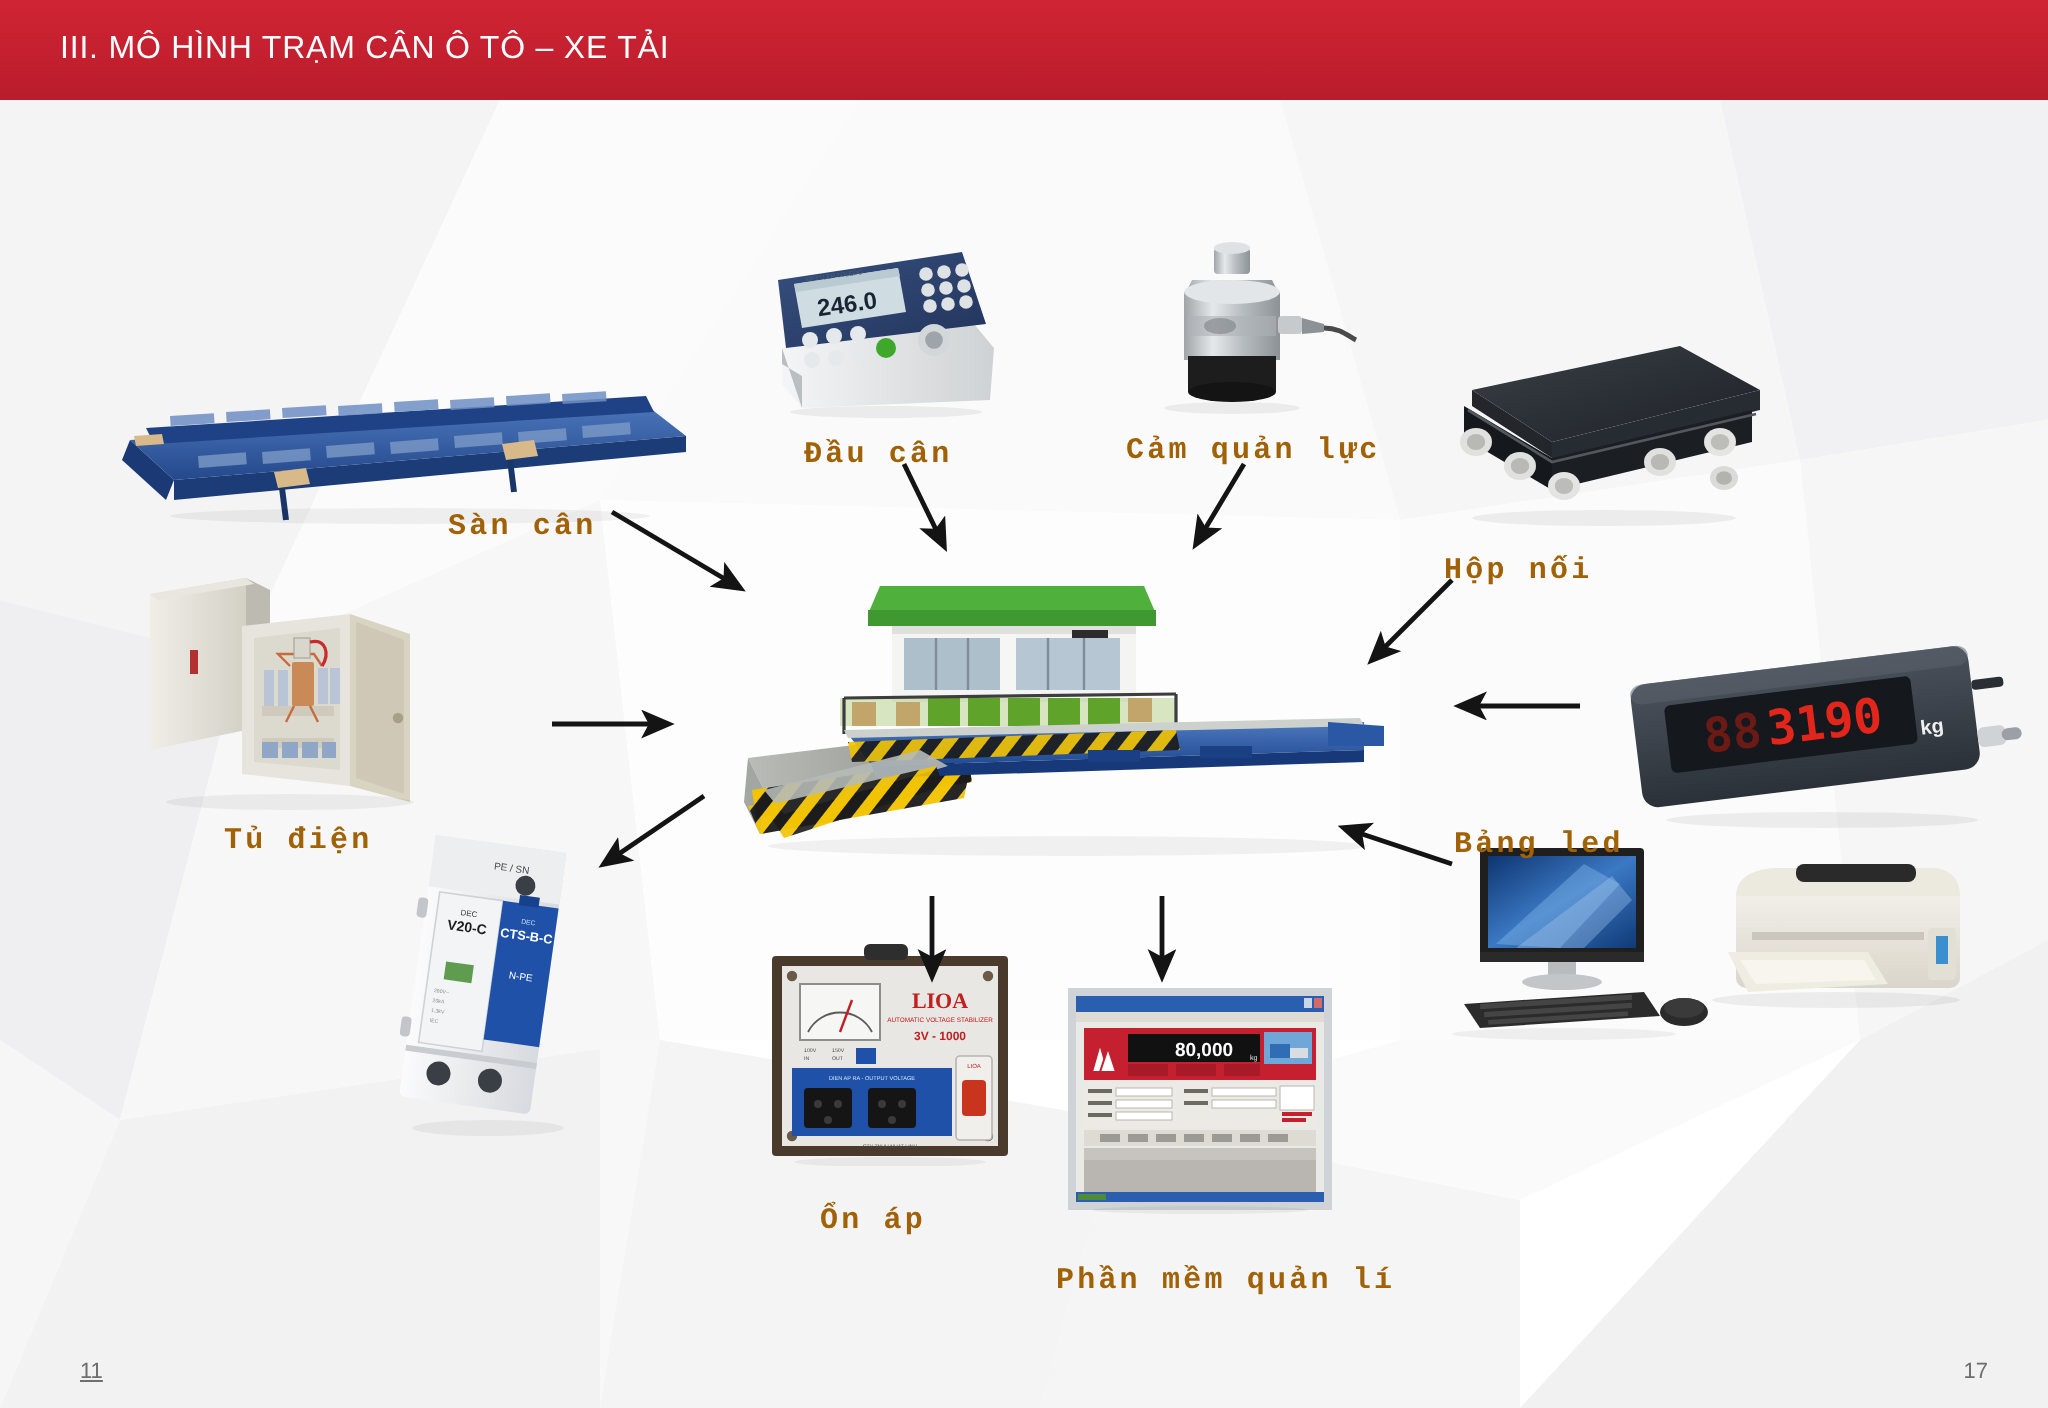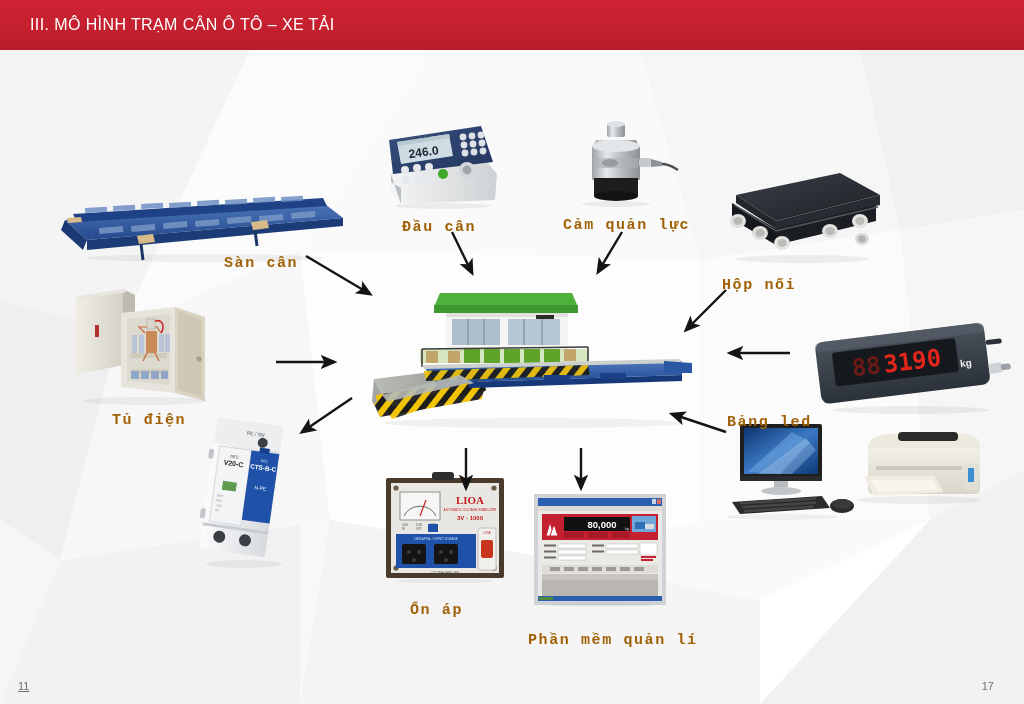--- a/index.html
+++ b/index.html
@@ -49,21 +49,21 @@
     z-index: 30;
   }
 
   
   .page-num {
     position: absolute; bottom: 12px;
     color: #6e6e6e; font-size: 11px;
     font-family: "Liberation Sans", sans-serif;
     z-index: 30;
   }
-  #page-left { left: 18px; text-decoration: underline; }
+  #page-left { left: 40px; text-decoration: underline; }
   #page-right { right: 30px; }
 
   
   .arrow { position: absolute; z-index: 25; }
 
   
   .art { position: absolute; z-index: 10; }
 
   
   #art-platform { left: 55px; top: 192px; width: 290px; height: 70px; }

